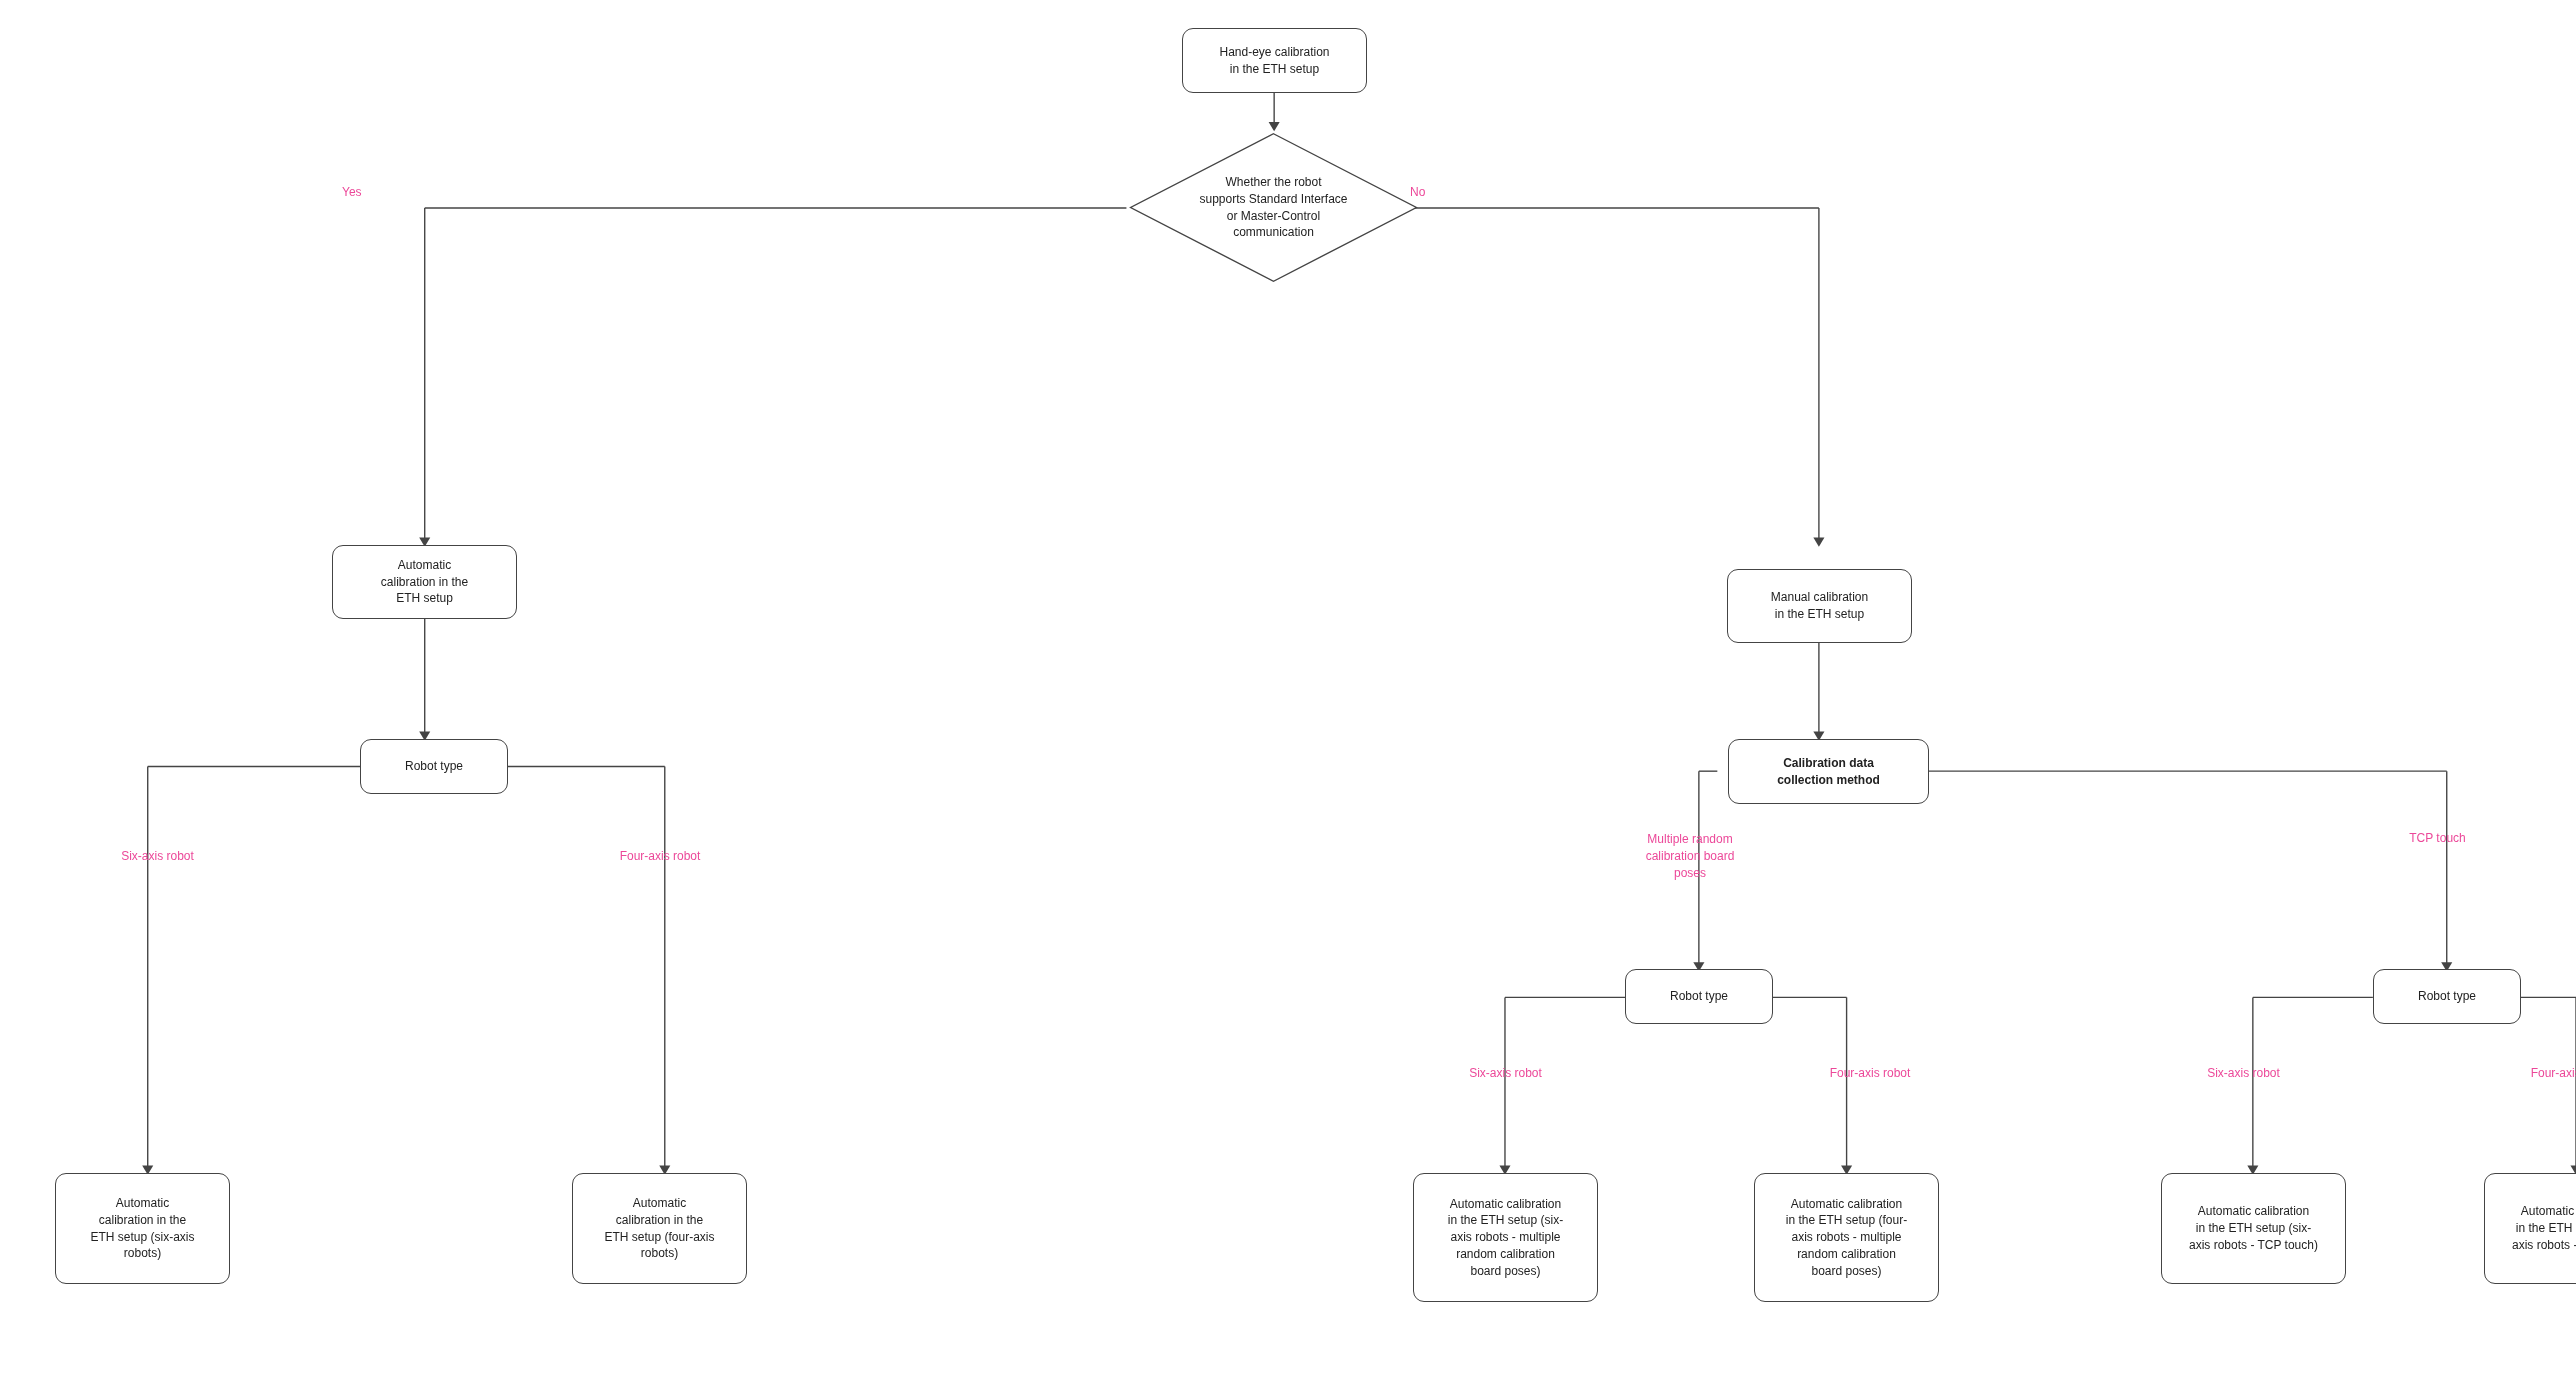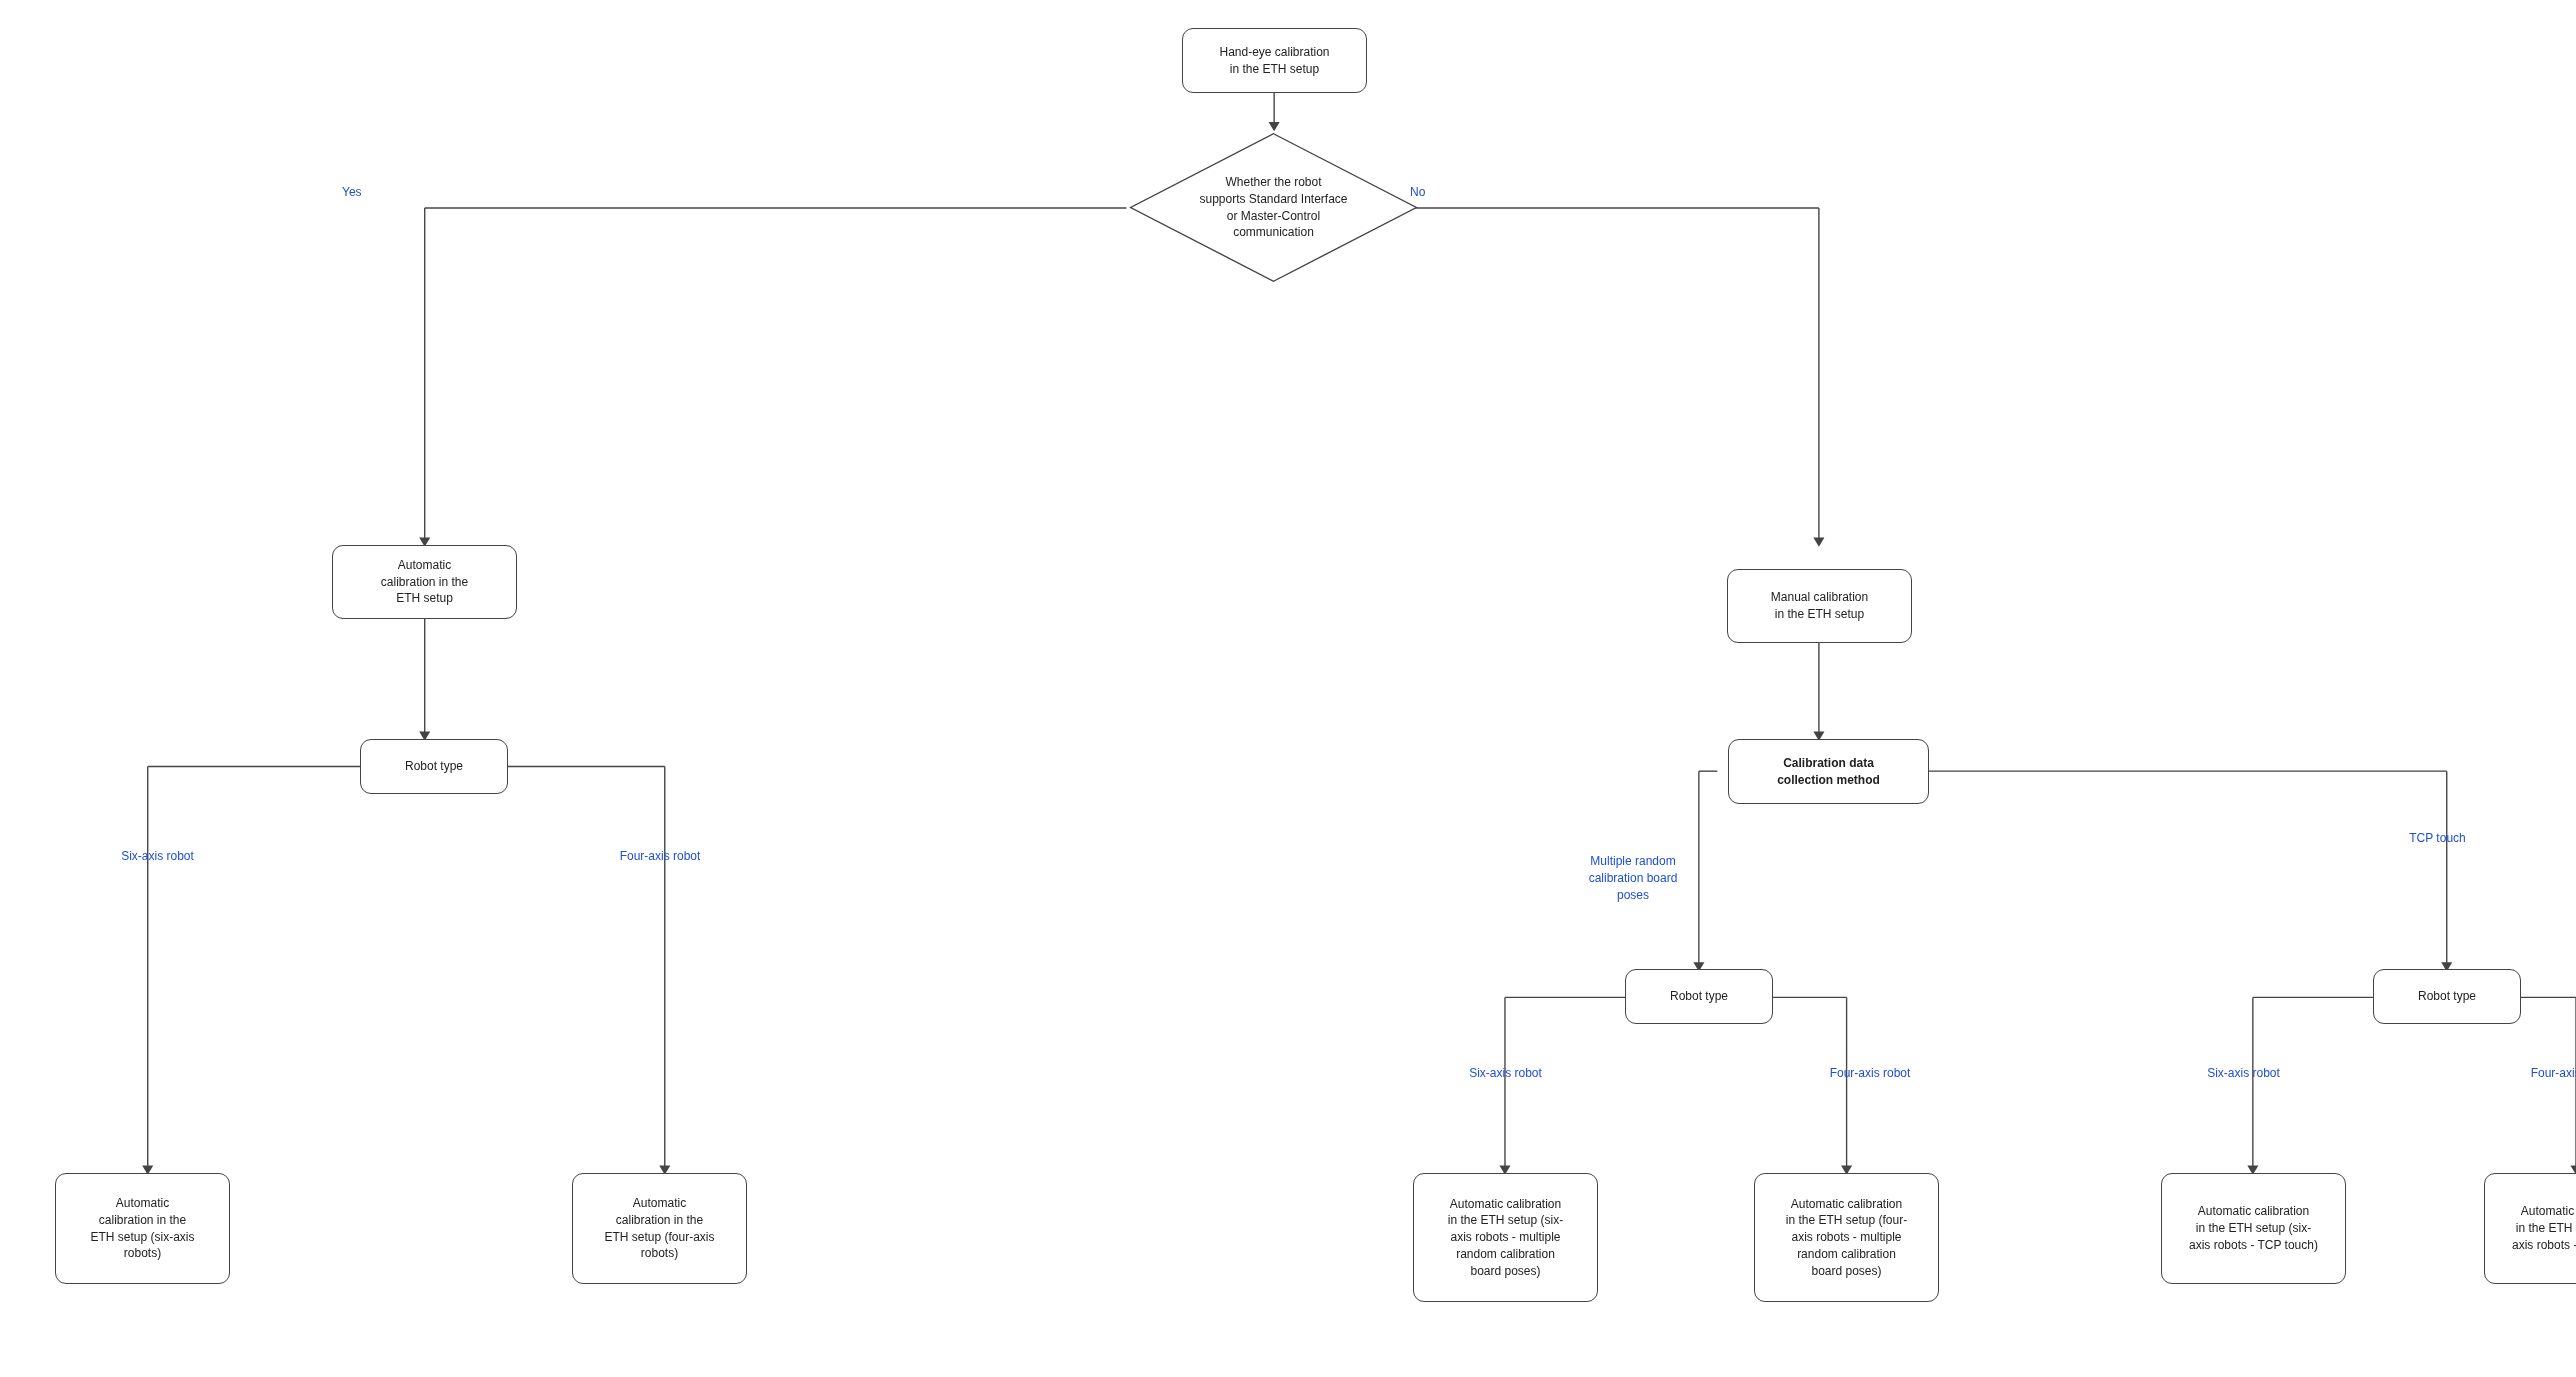--- a/index.html
+++ b/index.html
@@ -34,21 +34,21 @@
       background: #fff;
       border: 1.4px solid #444;
       border-radius: 11px;
       padding: 7.4px 11px;
       line-height: 1.4;
       font-size: 12px;
     }
     .label {
       position: absolute;
       font-size: 12px;
-      color: #1d4ed8;
+      color: #ec4899;
       text-align: center;
     }
   </style>
 </head>
 <body>
 
 <div class="diagram-container">
   <svg class="connections" viewBox="0 0 2790 1492" width="2576" height="1378">
 
     <line x1="1380" y1="100" x2="1380" y2="140" stroke="#444" stroke-width="1.5"></line>
@@ -158,21 +158,21 @@
   </div>
 
   <div class="label" style="left:102px; top:849px; width:111px;">
     <span>Six-axis robot</span>
   </div>
 
   <div class="label" style="left:600px; top:849px; width:120px;">
     <span>Four-axis robot</span>
   </div>
 
-  <div class="label" style="left:1559px; top:831px; width:148px; line-height:1.4;margin-top:22px;">
+  <div class="label" style="left:1616px; top:831px; width:148px; line-height:1.4;">
     <span style="white-space:pre-line;">Multiple random
 calibration board
 poses</span>
   </div>
 
   <div class="label" style="left:2382px; top:831px; width:111px;">
     <span>TCP touch</span>
   </div>
 
   <div class="node" style="left:1625px; top:969px; width:148px; height:55px;">

